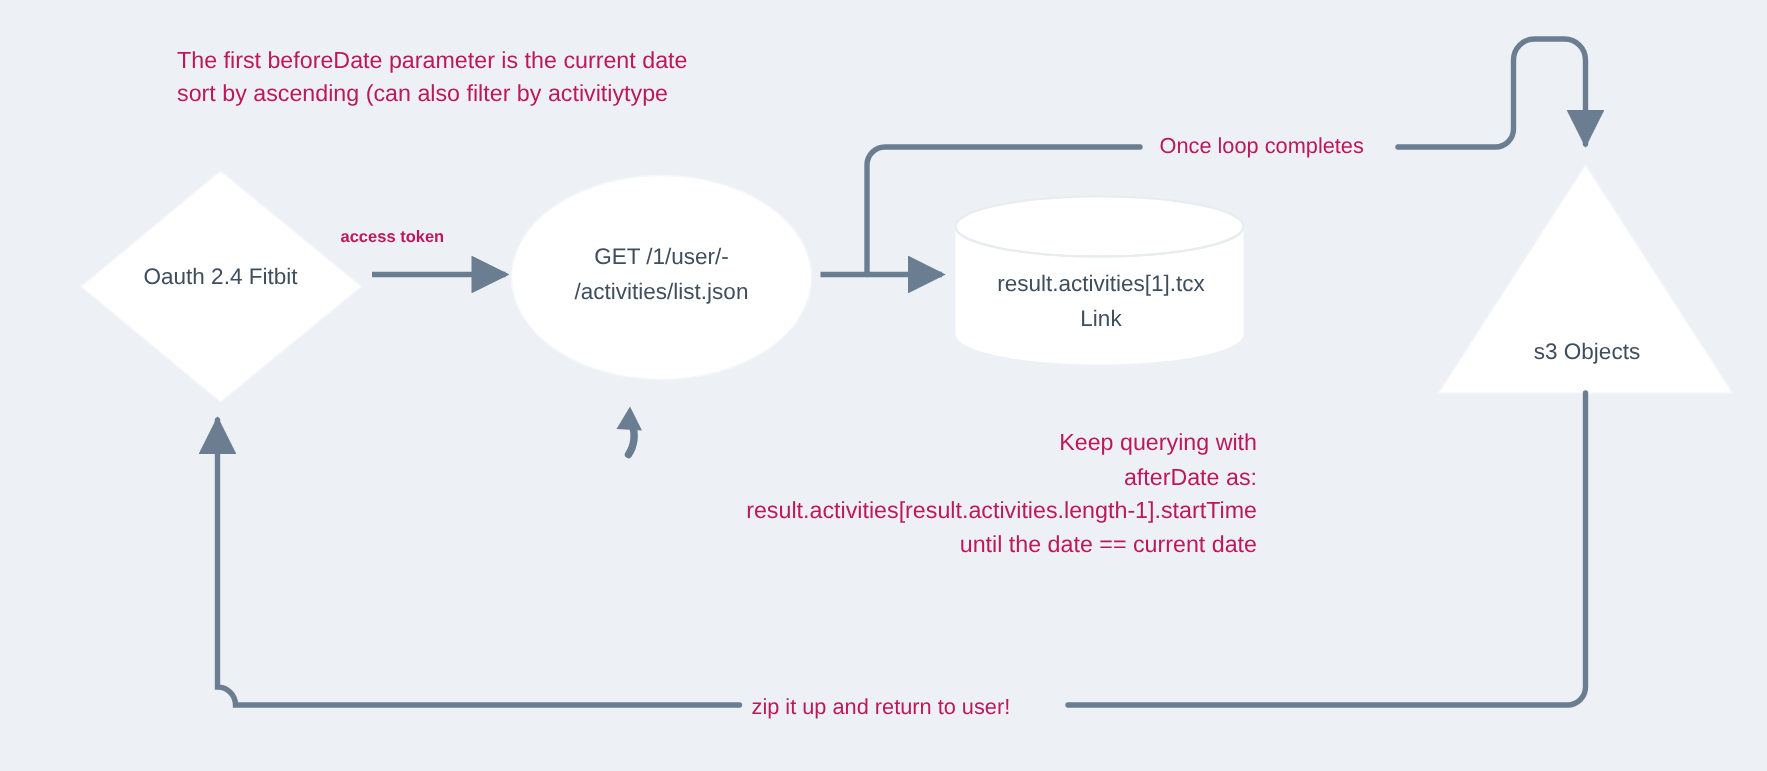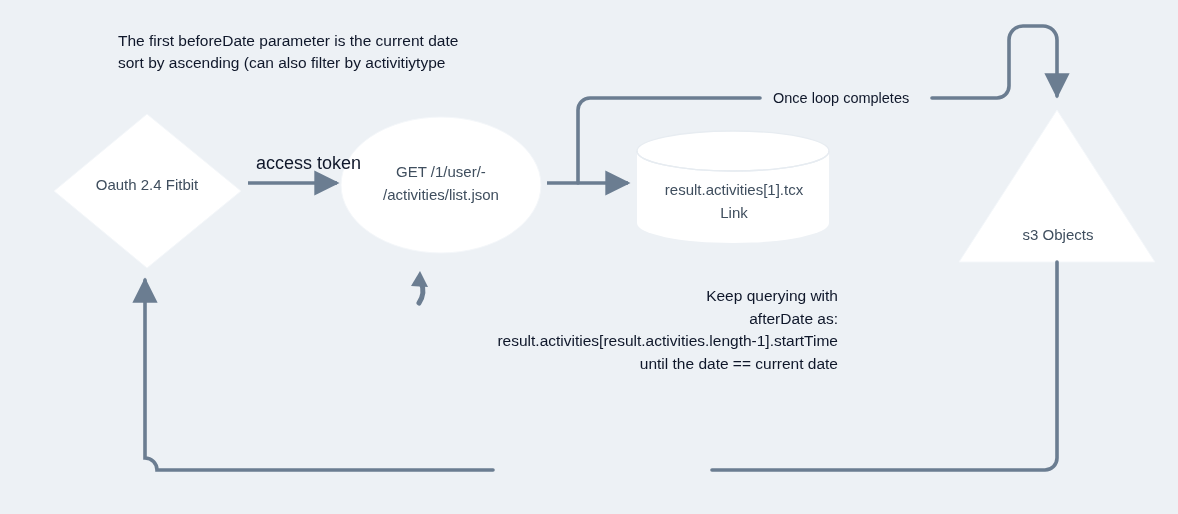--- a/index.html
+++ b/index.html
@@ -17,35 +17,36 @@
   }
   svg.layer {
     position: absolute;
     left: 0;
     top: 0;
     width: 1178px;
     height: 514px;
   }
   .txt {
     position: absolute;
-    color: #0f172a;
+    color: #be185d;
     font-family: "Liberation Sans", sans-serif;
     white-space: pre;
     line-height: 1.35;
   }
   .note-top {
     left: 118px;
     top: 30px;
     font-size: 15.5px;
     line-height: 22px;
   }
   .lbl-access {
-    left: 256px;
+    left: 227px;
     top: 151px;
-    font-size: 18px;
+    font-size: 11px;
+    font-weight: bold;
   }
   .lbl-loop {
     left: 770px;
     top: 89px;
     font-size: 14.5px;
     background: #edf1f5;
     padding: 0 3px;
     text-align: right;
   }
   .lbl-zip {
@@ -148,20 +149,21 @@
     <polygon points="420,271 428,287 411,286" fill="#6b7d91"></polygon>
   </svg>
 
   <div class="txt note-top">The first beforeDate parameter is the current date
 sort by ascending (can also filter by activitiytype</div>
 
   <div class="txt lbl-access">access token</div>
 
   <div class="txt lbl-loop">Once loop completes</div>
 
+  <div class="txt lbl-zip">zip it up and return to user!</div>
 
 
   <div class="shape-label lbl-diamond">Oauth 2.4 Fitbit</div>
 
   <div class="shape-label lbl-ellipse">GET /1/user/-
 /activities/list.json</div>
 
   <div class="shape-label lbl-cyl">result.activities[1].tcx
 Link</div>
 

